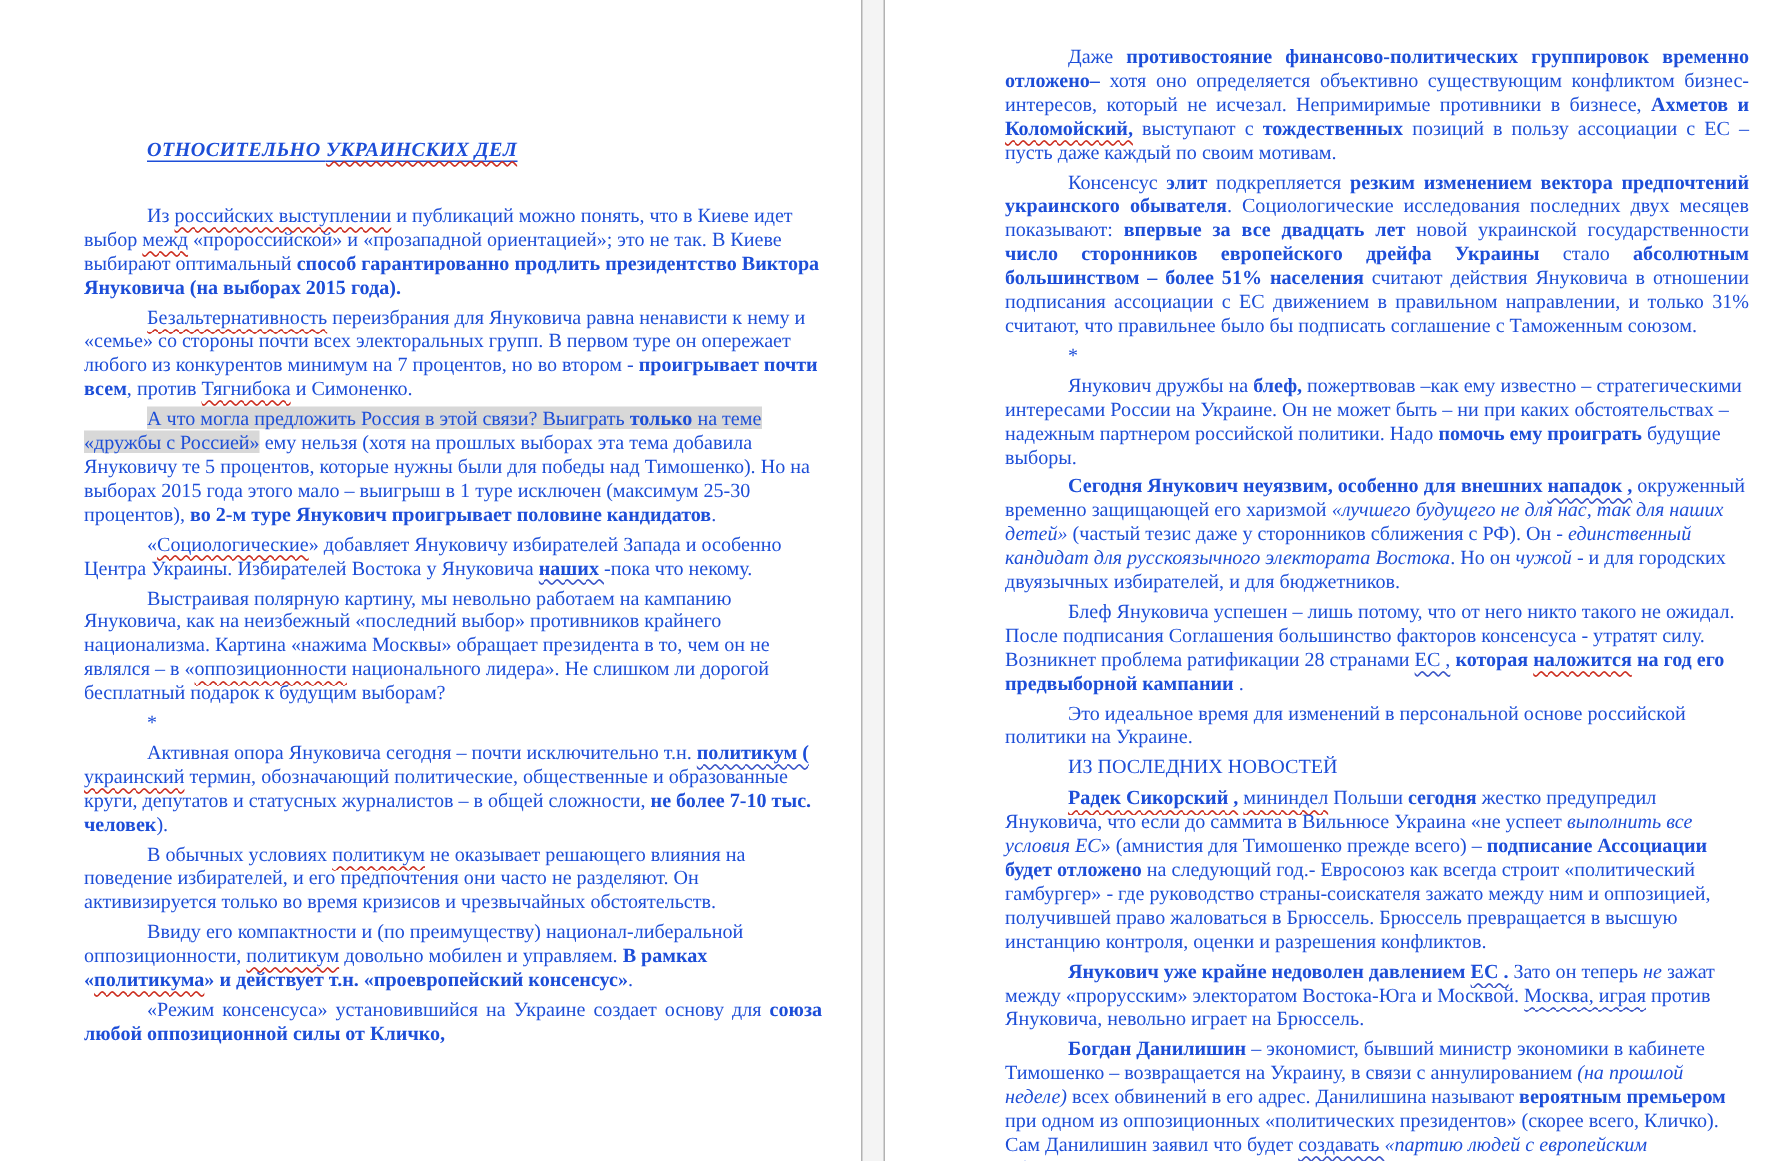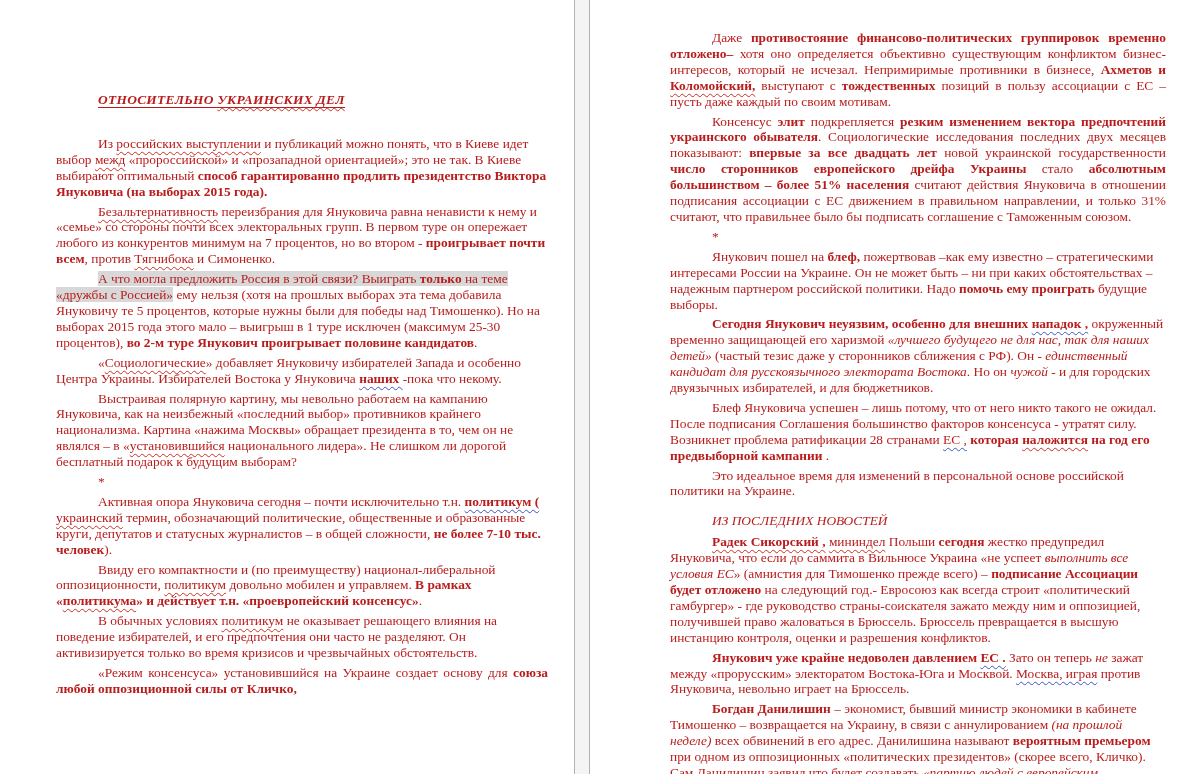--- a/index.html
+++ b/index.html
@@ -5,42 +5,42 @@
   html, body { margin: 0; padding: 0; }
   body {
     width: 1178px; height: 774px; overflow: hidden;
     background: #ffffff;
     font-family: "Liberation Serif", "DejaVu Serif", serif;
   }
   .stage { position: relative; width: 1178px; height: 774px; background: #fff; }
 
   .page {
     position: absolute; top: 0; bottom: 0; background: #fff;
-    color: #b91c1c; font-size: 13.4px; line-height: 15.9px;
+    color: #1d4ed8; font-size: 13.4px; line-height: 15.9px;
     box-sizing: border-box; overflow: hidden;
   }
   .page-1 { left: 0;     width: 574px; padding: 92px 26px 0 56px; }
   .page-2 { left: 590px; width: 588px; padding: 30px 12px 0 80px; }
 
   .gutter {
     position: absolute; left: 574px; top: 0; bottom: 0; width: 16px;
     background: #f4f4f4;
     border-left: 1px solid #b2b2b2; border-right: 1px solid #b2b2b2;
     box-sizing: border-box;
   }
 
   .marker {
     position: absolute; left: 45px; top: -3px; width: 11px; height: 8px;
     border: 1px solid #8f8f8f; background: #fff; box-sizing: border-box;
   }
 
   p { margin: 0 0 4px 0; text-indent: 42px; text-align: left; }
   p.justify { text-align: justify; }
   p.title   { font-weight: bold; font-style: italic; margin-bottom: 28px; letter-spacing: .3px; }
-  p.heading { font-style: italic; margin-top: 14px; margin-bottom: 5px; }
+  p.heading { margin-top: 4px; margin-bottom: 5px; }
   p.star    { margin-bottom: 4px; }
 
   .b { font-weight: bold; }
   .i { font-style: italic; }
   .u { border-bottom: 1px solid currentColor; }
   .wr {
     text-decoration-line: underline; text-decoration-style: wavy;
     text-decoration-color: #cc2f21; text-decoration-thickness: 1px;
     text-underline-offset: 2.5px; text-decoration-skip-ink: none;
   }
@@ -57,35 +57,35 @@
 <div class="stage">
 
   <div class="marker"></div>
 
   <div class="page page-1">
       <p class="title"><span class="u">ОТНОСИТЕЛЬНО </span><span class="u wr">УКРАИНСКИХ ДЕЛ</span></p>
       <p class="body"><span>Из </span><span class="wr">российских  выступлении</span><span> и публикаций можно понять, что в Киеве идет выбор </span><span class="wr">межд</span><span> «пророссийской» и «прозападной ориентацией»; это не так. В Киеве выбирают оптимальный </span><span class="b">способ гарантированно продлить президентство Виктора Януковича (на выборах 2015 года).</span></p>
       <p class="body"><span class="wr">Безальтернативность</span><span> переизбрания для Януковича равна ненависти к нему и «семье» со стороны почти всех электоральных групп. В первом туре он опережает любого из конкурентов минимум на 7 процентов, но во втором - </span><span class="b">проигрывает почти всем</span><span>, против </span><span class="wr">Тягнибока</span><span> и Симоненко.</span></p>
       <p class="body"><span class="hl">А что могла предложить Россия в этой связи?  Выиграть </span><span class="b hl">только</span><span class="hl"> на теме «дружбы с Россией»</span><span> ему нельзя (хотя на прошлых выборах эта тема добавила Януковичу те 5 процентов, которые нужны были для победы над Тимошенко).  Но на выборах 2015 года этого мало – выигрыш в 1 туре исключен (максимум 25-30 процентов), </span><span class="b">во 2-м туре Янукович проигрывает половине кандидатов</span><span>.</span></p>
       <p class="body"><span>«</span><span class="wr">Социологические</span><span>» добавляет Януковичу избирателей Запада и особенно Центра Украины. Избирателей Востока у Януковича </span><span class="b wb">наших </span><span> -пока что некому.</span></p>
-      <p class="body"><span>Выстраивая полярную картину, мы невольно работаем на кампанию Януковича, как на неизбежный «последний выбор» противников крайнего национализма. Картина «нажима Москвы» обращает президента в то, чем он не являлся – в «</span><span class="wr">установившийся</span><span> национального лидера». Не слишком ли дорогой бесплатный подарок к будущим выборам?</span></p>
+      <p class="body"><span>Выстраивая полярную картину, мы невольно работаем на кампанию Януковича, как на неизбежный «последний выбор» противников крайнего национализма. Картина «нажима Москвы» обращает президента в то, чем он не являлся – в «</span><span class="wr">оппозиционности</span><span> национального лидера». Не слишком ли дорогой бесплатный подарок к будущим выборам?</span></p>
       <p class="star"><span>*</span></p>
       <p class="body"><span>Активная опора Януковича сегодня – почти исключительно т.н. </span><span class="b wb">политикум (</span><span class="wr"> украинский</span><span> термин, обозначающий политические, общественные и образованные круги, депутатов и статусных журналистов – в общей сложности, </span><span class="b">не более 7-10 тыс. человек</span><span>).</span></p>
+      <p class="body"><span>В обычных условиях </span><span class="wr">политикум</span><span> не оказывает решающего влияния на поведение избирателей, и его предпочтения они часто не разделяют. Он активизируется только во время кризисов и чрезвычайных обстоятельств.</span></p>
       <p class="body"><span>Ввиду его компактности и (по преимуществу) национал-либеральной оппозиционности, </span><span class="wr">политикум</span><span> довольно мобилен и управляем.  </span><span class="b">В рамках «</span><span class="b wr">политикума</span><span class="b">» и действует т.н. «проевропейский консенсус»</span><span>.</span></p>
-      <p class="body"><span>В обычных условиях </span><span class="wr">политикум</span><span> не оказывает решающего влияния на поведение избирателей, и его предпочтения они часто не разделяют. Он активизируется только во время кризисов и чрезвычайных обстоятельств.</span></p>
       <p class="body justify"><span>«Режим консенсуса» установившийся на Украине создает основу для </span><span class="b">союза любой оппозиционной силы от Кличко, </span></p>
     </div>
 
   <div class="gutter"></div>
 
   <div class="page page-2">
       <p class="body justify"><span>Даже </span><span class="b">противостояние финансово-политических группировок временно отложено–</span><span> хотя оно определяется объективно существующим конфликтом бизнес-интересов, который не исчезал. Непримиримые противники в бизнесе, </span><span class="b">Ахметов и </span><span class="b wr">Коломойский,</span><span> выступают с </span><span class="b">тождественных</span><span> позиций в пользу ассоциации с ЕС – пусть даже каждый по своим мотивам.</span></p>
       <p class="body justify"><span>Консенсус </span><span class="b">элит</span><span> подкрепляется </span><span class="b">резким изменением вектора предпочтений украинского обывателя</span><span>. Социологические исследования последних двух месяцев показывают: </span><span class="b">впервые за все двадцать лет</span><span> новой украинской государственности </span><span class="b">число сторонников европейского дрейфа Украины</span><span> стало </span><span class="b">абсолютным большинством – более 51% населения</span><span> считают действия Януковича в отношении подписания ассоциации с ЕС движением в правильном направлении, и только 31% считают, что правильнее было бы подписать соглашение с Таможенным союзом.</span></p>
       <p class="star"><span>*</span></p>
-      <p class="body"><span>Янукович пошел на </span><span class="b">блеф,</span><span> пожертвовав –как ему известно – стратегическими интересами России на Украине. Он не может быть – ни при каких обстоятельствах – надежным партнером российской политики. Надо </span><span class="b">помочь ему проиграть</span><span> будущие выборы.</span></p>
+      <p class="body"><span>Янукович дружбы на </span><span class="b">блеф,</span><span> пожертвовав –как ему известно – стратегическими интересами России на Украине. Он не может быть – ни при каких обстоятельствах – надежным партнером российской политики. Надо </span><span class="b">помочь ему проиграть</span><span> будущие выборы.</span></p>
       <p class="body"><span class="b">Сегодня Янукович неуязвим, особенно для внешних </span><span class="b wb">нападок ,</span><span> окруженный временно защищающей его харизмой </span><span class="i">«лучшего будущего не для нас, так для наших детей»</span><span> (частый тезис даже у сторонников сближения с РФ).  Он - </span><span class="i">единственный кандидат для русскоязычного электората Востока</span><span>. Но он </span><span class="i">чужой</span><span> - и для городских двуязычных избирателей, и для бюджетников.</span></p>
       <p class="body"><span>Блеф Януковича успешен – лишь потому, что от него никто такого не ожидал. После подписания Соглашения большинство факторов консенсуса - утратят силу. Возникнет проблема ратификации 28 странами </span><span class="wb">ЕС ,</span><span> </span><span class="b">которая </span><span class="b wr">наложится</span><span class="b"> на год его предвыборной кампании</span><span> .</span></p>
       <p class="body"><span>Это идеальное время для изменений в персональной основе российской политики на Украине.</span></p>
       <p class="heading"><span>ИЗ ПОСЛЕДНИХ НОВОСТЕЙ</span></p>
       <p class="body"><span class="b wr">Радек Сикорский ,</span><span> </span><span class="wr">мининдел</span><span> Польши </span><span class="b">сегодня</span><span> жестко предупредил Януковича, что если до саммита в Вильнюсе Украина «не успеет </span><span class="i">выполнить все условия ЕС</span><span>» (амнистия для Тимошенко прежде всего) – </span><span class="b">подписание Ассоциации будет отложено</span><span> на следующий год.- Евросоюз как всегда строит «политический гамбургер» - где руководство страны-соискателя зажато между ним и оппозицией, получившей право жаловаться в Брюссель. Брюссель превращается в высшую инстанцию контроля, оценки и разрешения конфликтов.</span></p>
       <p class="body"><span class="b">Янукович уже крайне недоволен давлением </span><span class="b wb">ЕС .</span><span> Зато он теперь </span><span class="i">не</span><span> зажат между «прорусским» электоратом Востока-Юга и Москвой. </span><span class="wb">Москва,  играя</span><span> против Януковича, невольно играет на Брюссель.</span></p>
       <p class="body"><span class="b">Богдан Данилишин</span><span> – экономист, бывший министр экономики в кабинете Тимошенко – возвращается на Украину, в связи с аннулированием </span><span class="i">(на прошлой неделе)</span><span> всех обвинений в его адрес. Данилишина называют </span><span class="b">вероятным премьером</span><span> при одном из оппозиционных «политических президентов» (скорее всего, Кличко). Сам Данилишин заявил что будет </span><span class="wb">создавать </span><span class="i">«партию людей с европейским образованием»</span></p>
     </div>
 
 </div>

